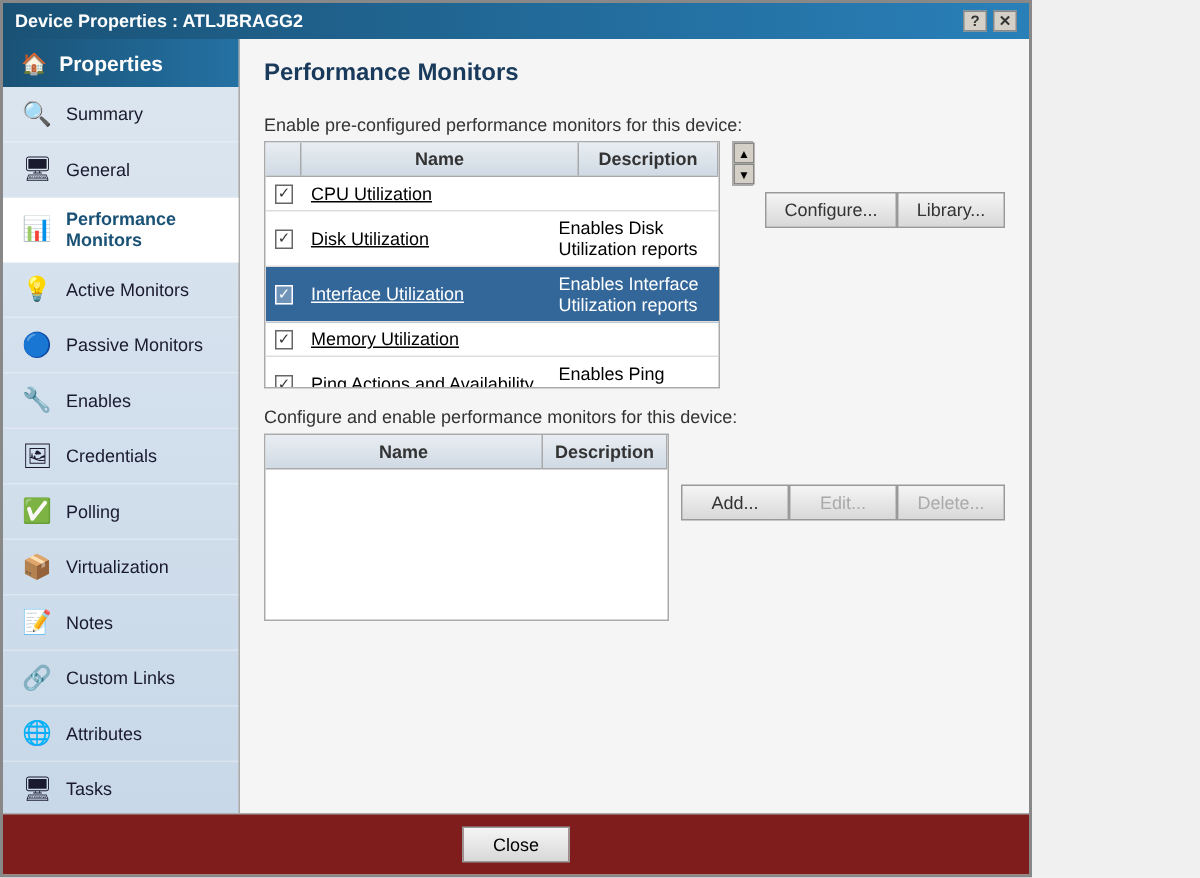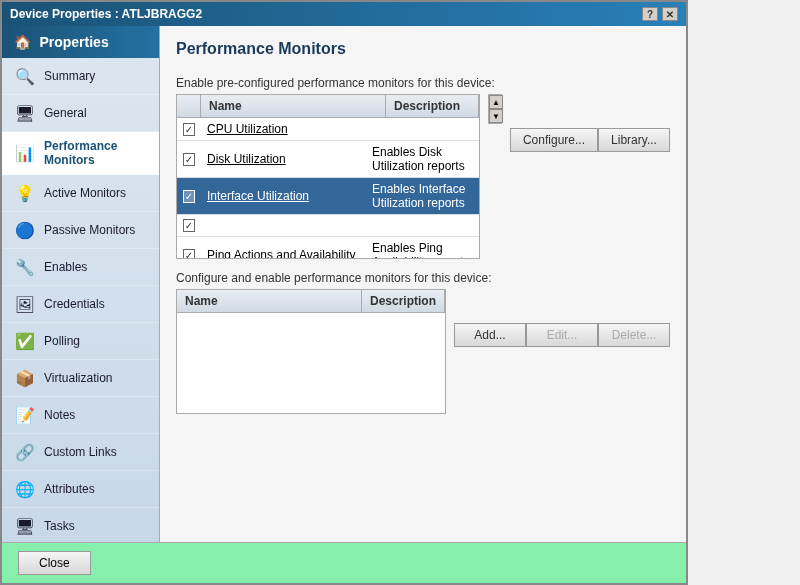--- a/index.html
+++ b/index.html
@@ -133,20 +133,21 @@
       flex: 1;
       border: 1px solid #aaa;
       background: white;
       overflow: hidden;
     }
 
     .table-header {
       display: flex;
       background: linear-gradient(to bottom, #e8edf2, #d0dae4);
       border-bottom: 1px solid #aaa;
+      text-align: center;
     }
 
     .th {
       padding: 4px 8px;
       font-weight: bold;
       font-size: 12px;
       color: #333;
       border-right: 1px solid #aaa;
     }
 
@@ -196,23 +197,23 @@
       font-size: 12px;
       cursor: pointer;
       min-width: 72px;
       text-align: center;
       color: #333;
     }
     .btn:disabled, .btn.disabled { color: #aaa; cursor: default; }
 
     .bottom-bar {
       display: flex;
-      justify-content: flex-start;
+      justify-content: center;
       padding: 8px 16px;
-      background: #86efac;
+      background: #7f1d1d;
       border-top: 1px solid #aaa;
     }
 
     .close-btn {
       padding: 4px 20px;
       background: linear-gradient(to bottom, #f5f5f5, #d8d8d8);
       border: 1px solid #999;
       font-size: 12px;
       cursor: pointer;
     }
@@ -345,20 +346,21 @@
                 <div class="td td-check">
                     <div class="cb">✓</div>
                   </div>
                 <div class="td td-name">Interface Utilization</div>
                 <div class="td td-desc">Enables Interface Utilization reports</div>
               </div>
               <div class="table-row">
                 <div class="td td-check">
                     <div class="cb">✓</div>
                   </div>
+                <div class="td td-name">Memory Utilization</div>
               </div>
               <div class="table-row">
                 <div class="td td-check">
                     <div class="cb">✓</div>
                   </div>
                 <div class="td td-name">Ping Actions and Availability</div>
                 <div class="td td-desc">Enables Ping Availability reports</div>
               </div>
             </div>
           </div>

